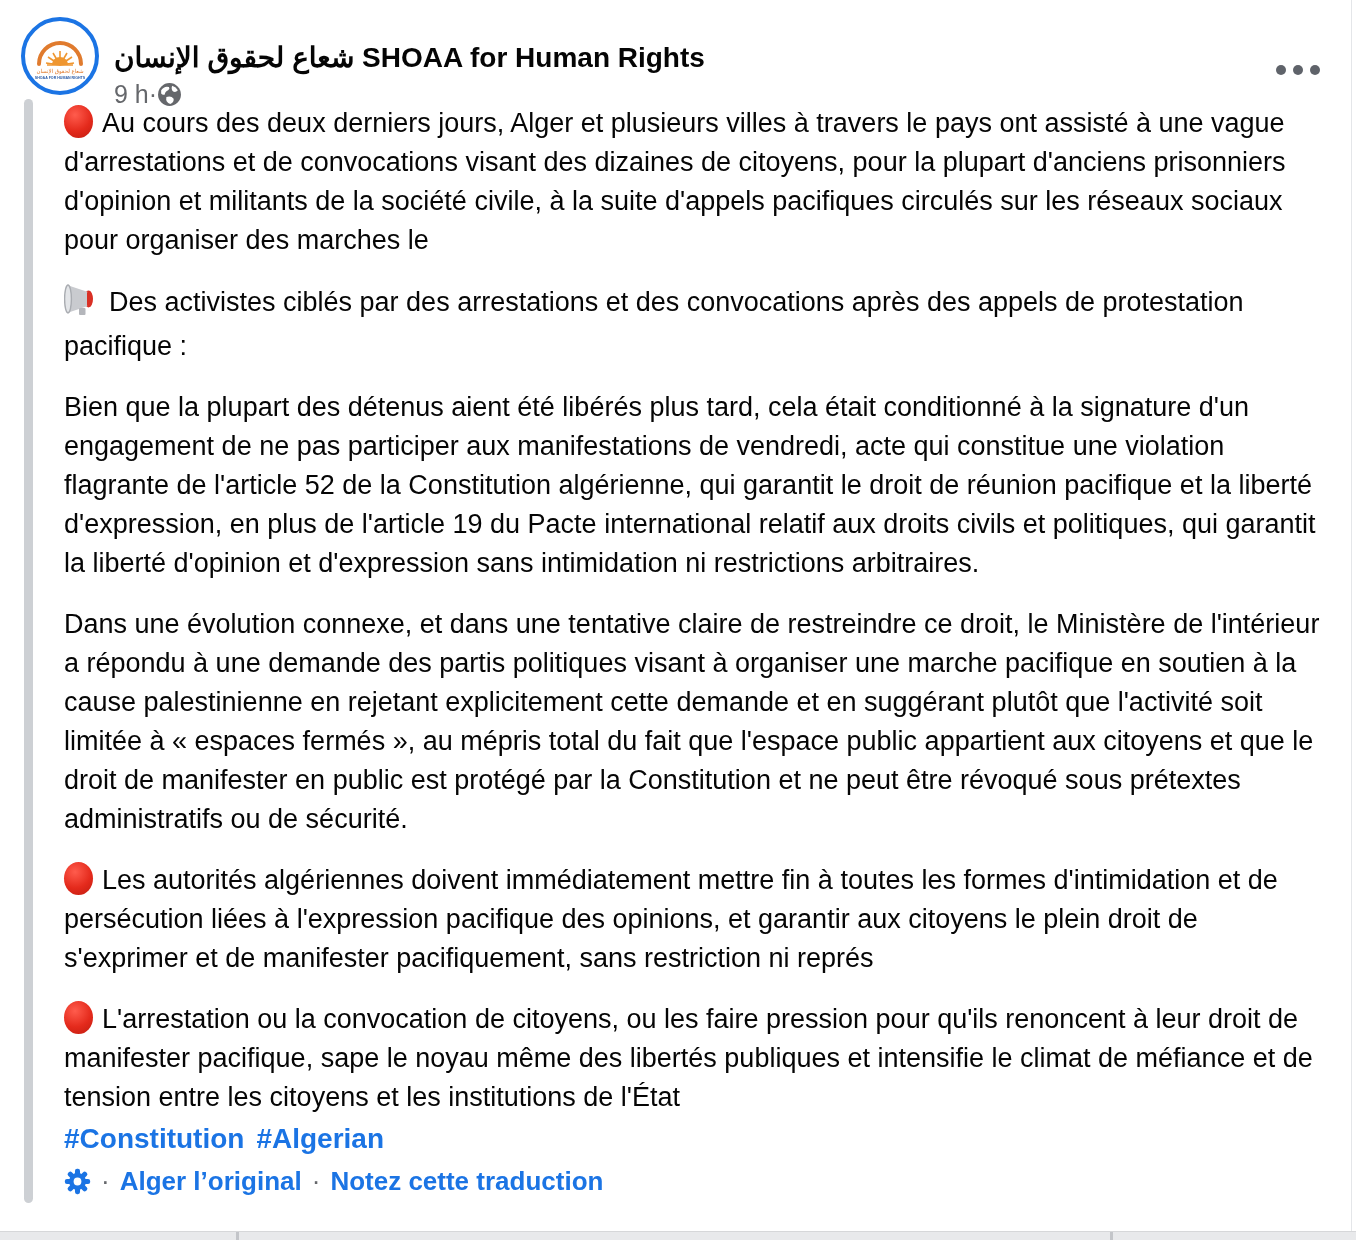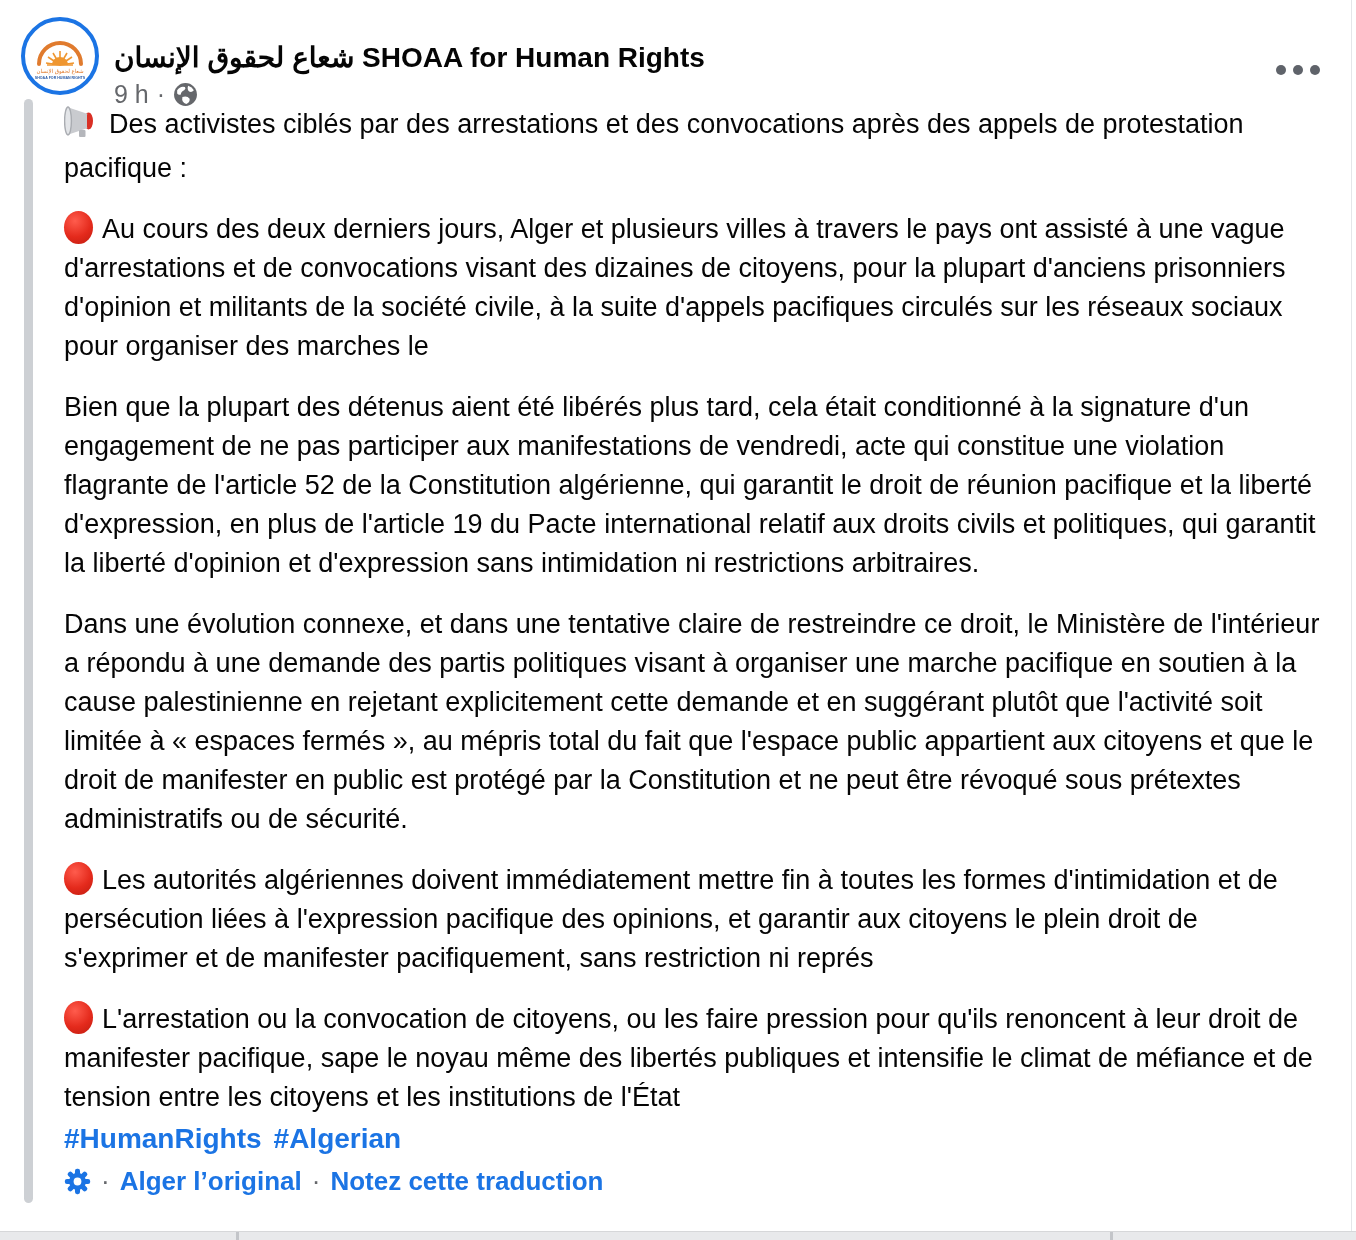--- a/index.html
+++ b/index.html
@@ -11,21 +11,21 @@
   }
   
   .header{position:absolute;left:21px;top:17px;right:20px;height:88px;}
   .avatar{
     position:absolute;left:0;top:0;width:78px;height:78px;box-sizing:border-box;
     border:4px solid #1b74e4;border-radius:50%;background:#fff;
     display:flex;align-items:center;justify-content:center;overflow:hidden;
   }
   .header-text{position:absolute;left:93px;top:24px;}
   .page-name{font-size:28px;font-weight:700;line-height:34px;color:#050505;white-space:nowrap;}
-  .meta{margin-top:5px;display:flex;align-items:center;gap:8px;font-size:25px;color:#65676b;}
+  .meta{margin-top:5px;display:flex;align-items:center;font-size:25px;color:#65676b;}
   .meta .sep{color:#65676b;}
   .dots{position:absolute;left:1249px;top:32px;display:flex;gap:7px;padding:16px 6px;cursor:pointer;}
   .dots i{width:10px;height:10px;border-radius:50%;background:#5f636a;display:block;}
   
   .post-body{position:absolute;left:64px;top:104px;width:1260px;}
   .post-body p{margin:0;font-size:27px;line-height:39px;color:#050505;}
   .post-body p + p{margin-top:22px;}
   .emoji{display:inline-block;vertical-align:-5px;margin-right:9px;}
   .red-dot{
     display:inline-block;width:29px;height:33px;border-radius:50%;
@@ -94,53 +94,53 @@
   <div class="dots" role="button" aria-label="Actions">
     <i></i>
     <i></i>
     <i></i>
   </div>
 </div>
 
 <div class="post-body">
 
   <p>
+    <span class="red-dot"></span><span>Au cours des deux derniers jours, Alger et plusieurs villes à travers le pays ont assisté à une vague d'arrestations et de convocations visant des dizaines de citoyens, pour la plupart d'anciens prisonniers d'opinion et militants de la société civile, à la suite d'appels pacifiques circulés sur les réseaux sociaux pour organiser des marches le</span>
+  </p>
+
+  <p>
     <span class="emoji">
       <svg width="36" height="34" viewBox="0 0 36 34">
         <ellipse cx="24.5" cy="17" rx="4.5" ry="8.5" fill="#d93025"></ellipse>
         <polygon points="3,3 24,10 24,24 3,31" fill="#c9cbcf"></polygon>
         <ellipse cx="4" cy="17" rx="3.4" ry="14" fill="#e3e5e8" stroke="#a9acb1" stroke-width="1.4"></ellipse>
         <rect x="23" y="9.5" width="4.2" height="15" rx="1.5" fill="#d93025"></rect>
         <rect x="15" y="26" width="6.5" height="7" rx="1" fill="#b4b6bb"></rect>
       </svg>
     </span><span>Des activistes ciblés par des arrestations et des convocations après des appels de protestation pacifique :</span>
-  </p>
-
-  <p>
-    <span class="red-dot"></span><span>Au cours des deux derniers jours, Alger et plusieurs villes à travers le pays ont assisté à une vague d'arrestations et de convocations visant des dizaines de citoyens, pour la plupart d'anciens prisonniers d'opinion et militants de la société civile, à la suite d'appels pacifiques circulés sur les réseaux sociaux pour organiser des marches le</span>
   </p>
 
   <p>
     <span>Bien que la plupart des détenus aient été libérés plus tard, cela était conditionné à la signature d'un engagement de ne pas participer aux manifestations de vendredi, acte qui constitue une violation flagrante de l'article 52 de la Constitution algérienne, qui garantit le droit de réunion pacifique et la liberté d'expression, en plus de l'article 19 du Pacte international relatif aux droits civils et politiques, qui garantit la liberté d'opinion et d'expression sans intimidation ni restrictions arbitraires.</span>
   </p>
 
   <p>
     <span>Dans une évolution connexe, et dans une tentative claire de restreindre ce droit, le Ministère de l'intérieur a répondu à une demande des partis politiques visant à organiser une marche pacifique en soutien à la cause palestinienne en rejetant explicitement cette demande et en suggérant plutôt que l'activité soit limitée à « espaces fermés », au mépris total du fait que l'espace public appartient aux citoyens et que le droit de manifester en public est protégé par la Constitution et ne peut être révoqué sous prétextes administratifs ou de sécurité.</span>
   </p>
 
   <p>
     <span class="red-dot"></span><span>Les autorités algériennes doivent immédiatement mettre fin à toutes les formes d'intimidation et de persécution liées à l'expression pacifique des opinions, et garantir aux citoyens le plein droit de s'exprimer et de manifester pacifiquement, sans restriction ni représ</span>
   </p>
 
   <p>
     <span class="red-dot"></span><span>L'arrestation ou la convocation de citoyens, ou les faire pression pour qu'ils renoncent à leur droit de manifester pacifique, sape le noyau même des libertés publiques et intensifie le climat de méfiance et de tension entre les citoyens et les institutions de l'État</span>
   </p>
 
   <div class="hashtags">
-    <a href="#" style="margin-right: 12px;">#HumanRights</a><a href="#" style="margin-right: 12px;">#Algerian</a>
+    <a href="#" style="margin-right: 12px;">#Constitution</a><a href="#" style="margin-right: 12px;">#Algerian</a>
   </div>
 
   <div class="translation-bar">
     <svg width="27" height="27" viewBox="0 0 32 32">
       <g fill="#1b74e4">
         <rect x="13" y="1" width="6" height="30" rx="2.5"></rect>
         <rect x="13" y="1" width="6" height="30" rx="2.5" transform="rotate(45 16 16)"></rect>
         <rect x="13" y="1" width="6" height="30" rx="2.5" transform="rotate(90 16 16)"></rect>
         <rect x="13" y="1" width="6" height="30" rx="2.5" transform="rotate(135 16 16)"></rect>
         <circle cx="16" cy="16" r="10"></circle>

